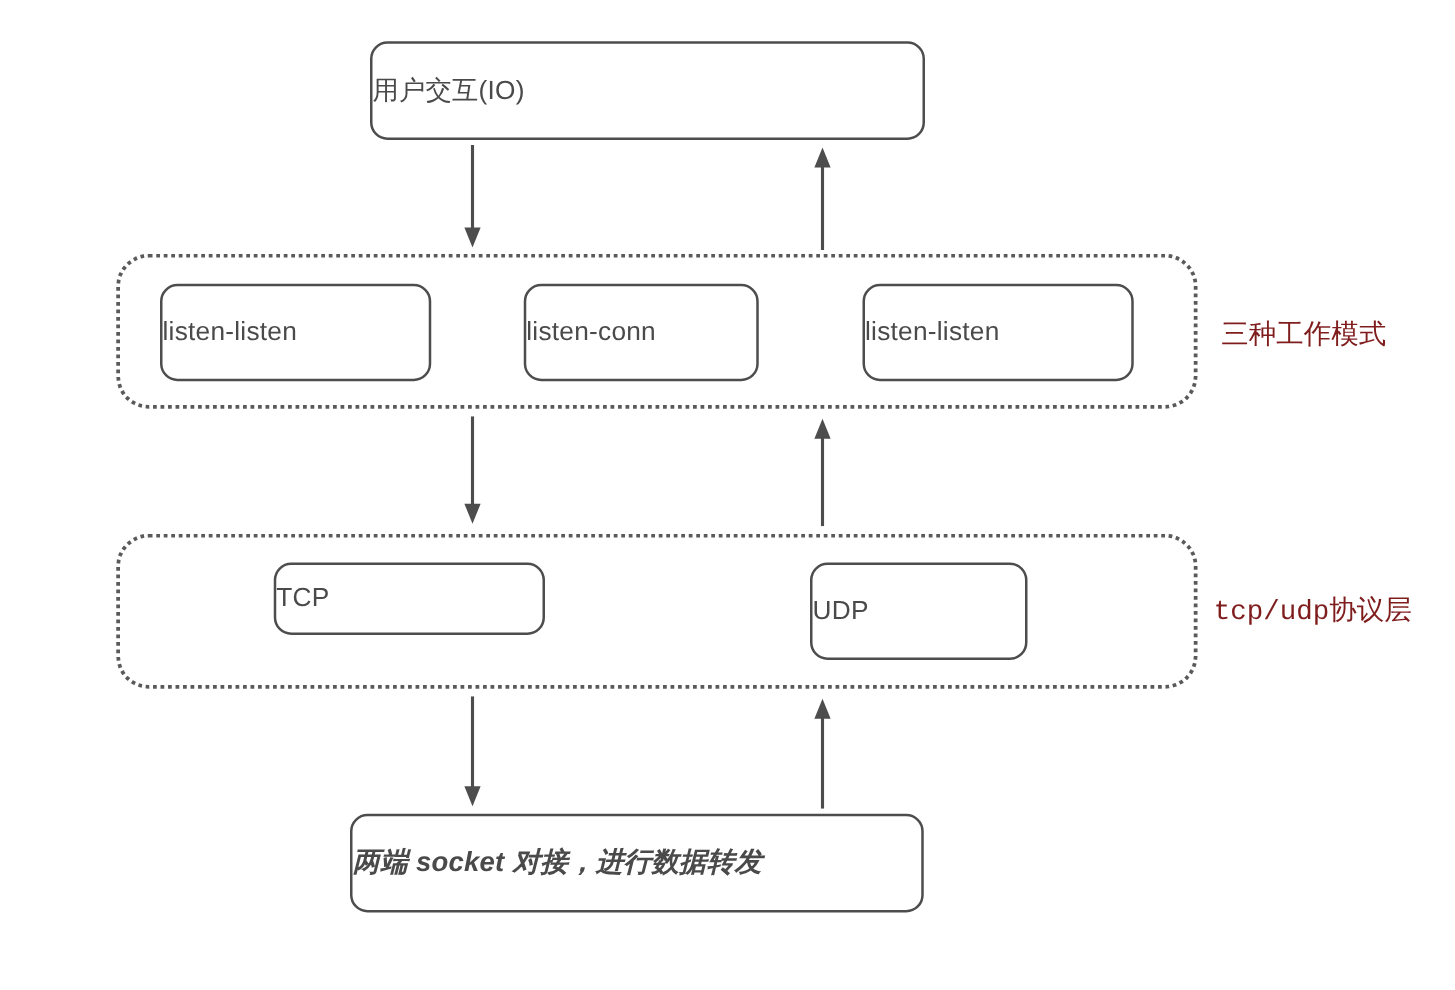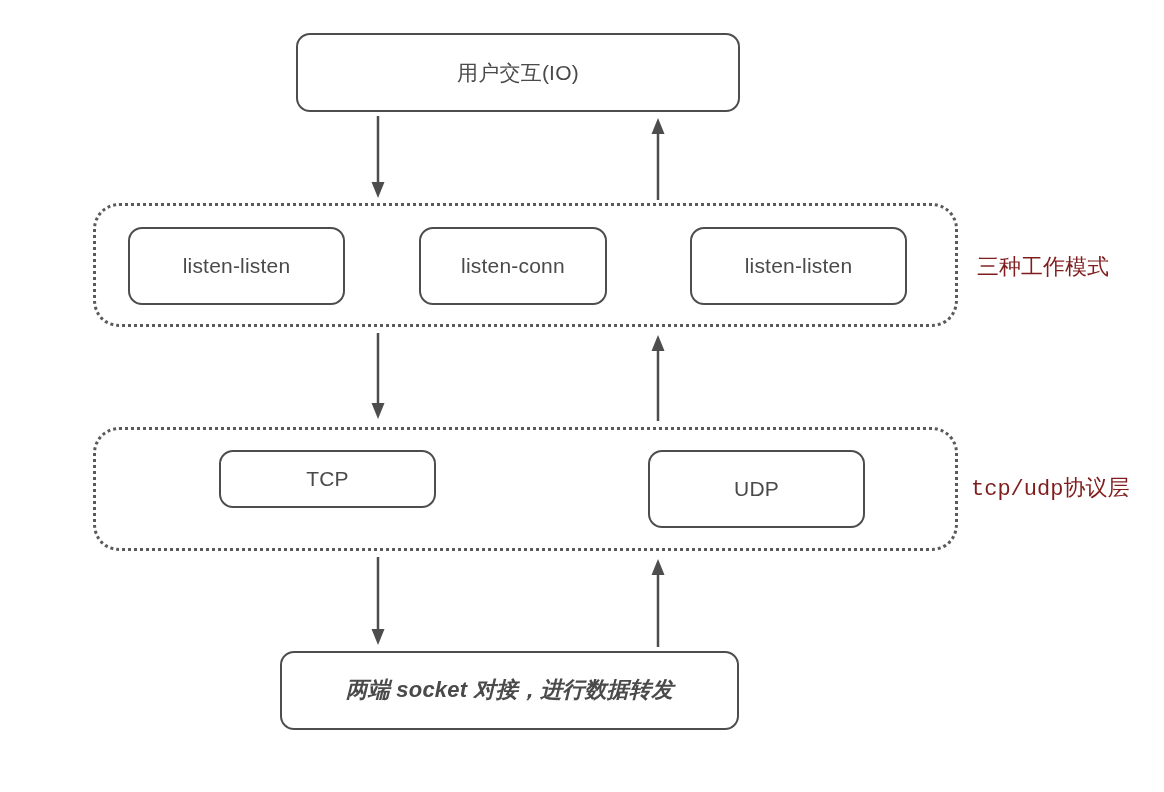--- a/index.html
+++ b/index.html
@@ -23,21 +23,21 @@
 
   
   .node {
     position: absolute;
     box-sizing: border-box;
     background: #ffffff;
     border: 2.5px solid #4d4d4d;
     border-radius: 14px;
     display: flex;
     align-items: center;
-    justify-content: center;
+    justify-content: flex-start;
     color: #4a4a4a;
     font-size: 21px;
     line-height: 1.2;
     letter-spacing: 0.2px;
     white-space: nowrap;
   }
   .node.bold {
     font-weight: bold;
     font-size: 22px;
   }
@@ -69,21 +69,21 @@
   #node-io          { left: 296px; top: 33px;  width: 444px; height: 79px; }
 
   #group-modes      { left: 93px;  top: 203px; width: 865px; height: 124px; }
   #node-mode-1      { left: 128px; top: 227px; width: 217px; height: 78px; }
   #node-mode-2      { left: 419px; top: 227px; width: 188px; height: 78px; }
   #node-mode-3      { left: 690px; top: 227px; width: 217px; height: 78px; }
   #label-modes      { left: 977px; top: 256px; }
 
   #group-proto      { left: 93px;  top: 427px; width: 865px; height: 124px; }
   #node-tcp         { left: 219px; top: 450px; width: 217px; height: 58px; }
-  #node-udp         { left: 648px; top: 450px; width: 217px; height: 78px; }
+  #node-udp         { left: 648px; top: 450px; width: 174px; height: 78px; }
   #label-proto      { left: 971px; top: 479px; font-family: Liberation Mono, monospace; }
 
   #node-socket      { left: 280px; top: 651px; width: 459px; height: 79px; font-style: italic; }
 
   
   #arrow-io-to-modes    { left: 366px; top: 116px; }
   #arrow-modes-to-io    { left: 646px; top: 116px; }
   #arrow-modes-to-proto { left: 366px; top: 333px; }
   #arrow-proto-to-modes { left: 646px; top: 333px; }
   #arrow-proto-to-sock  { left: 366px; top: 557px; }

